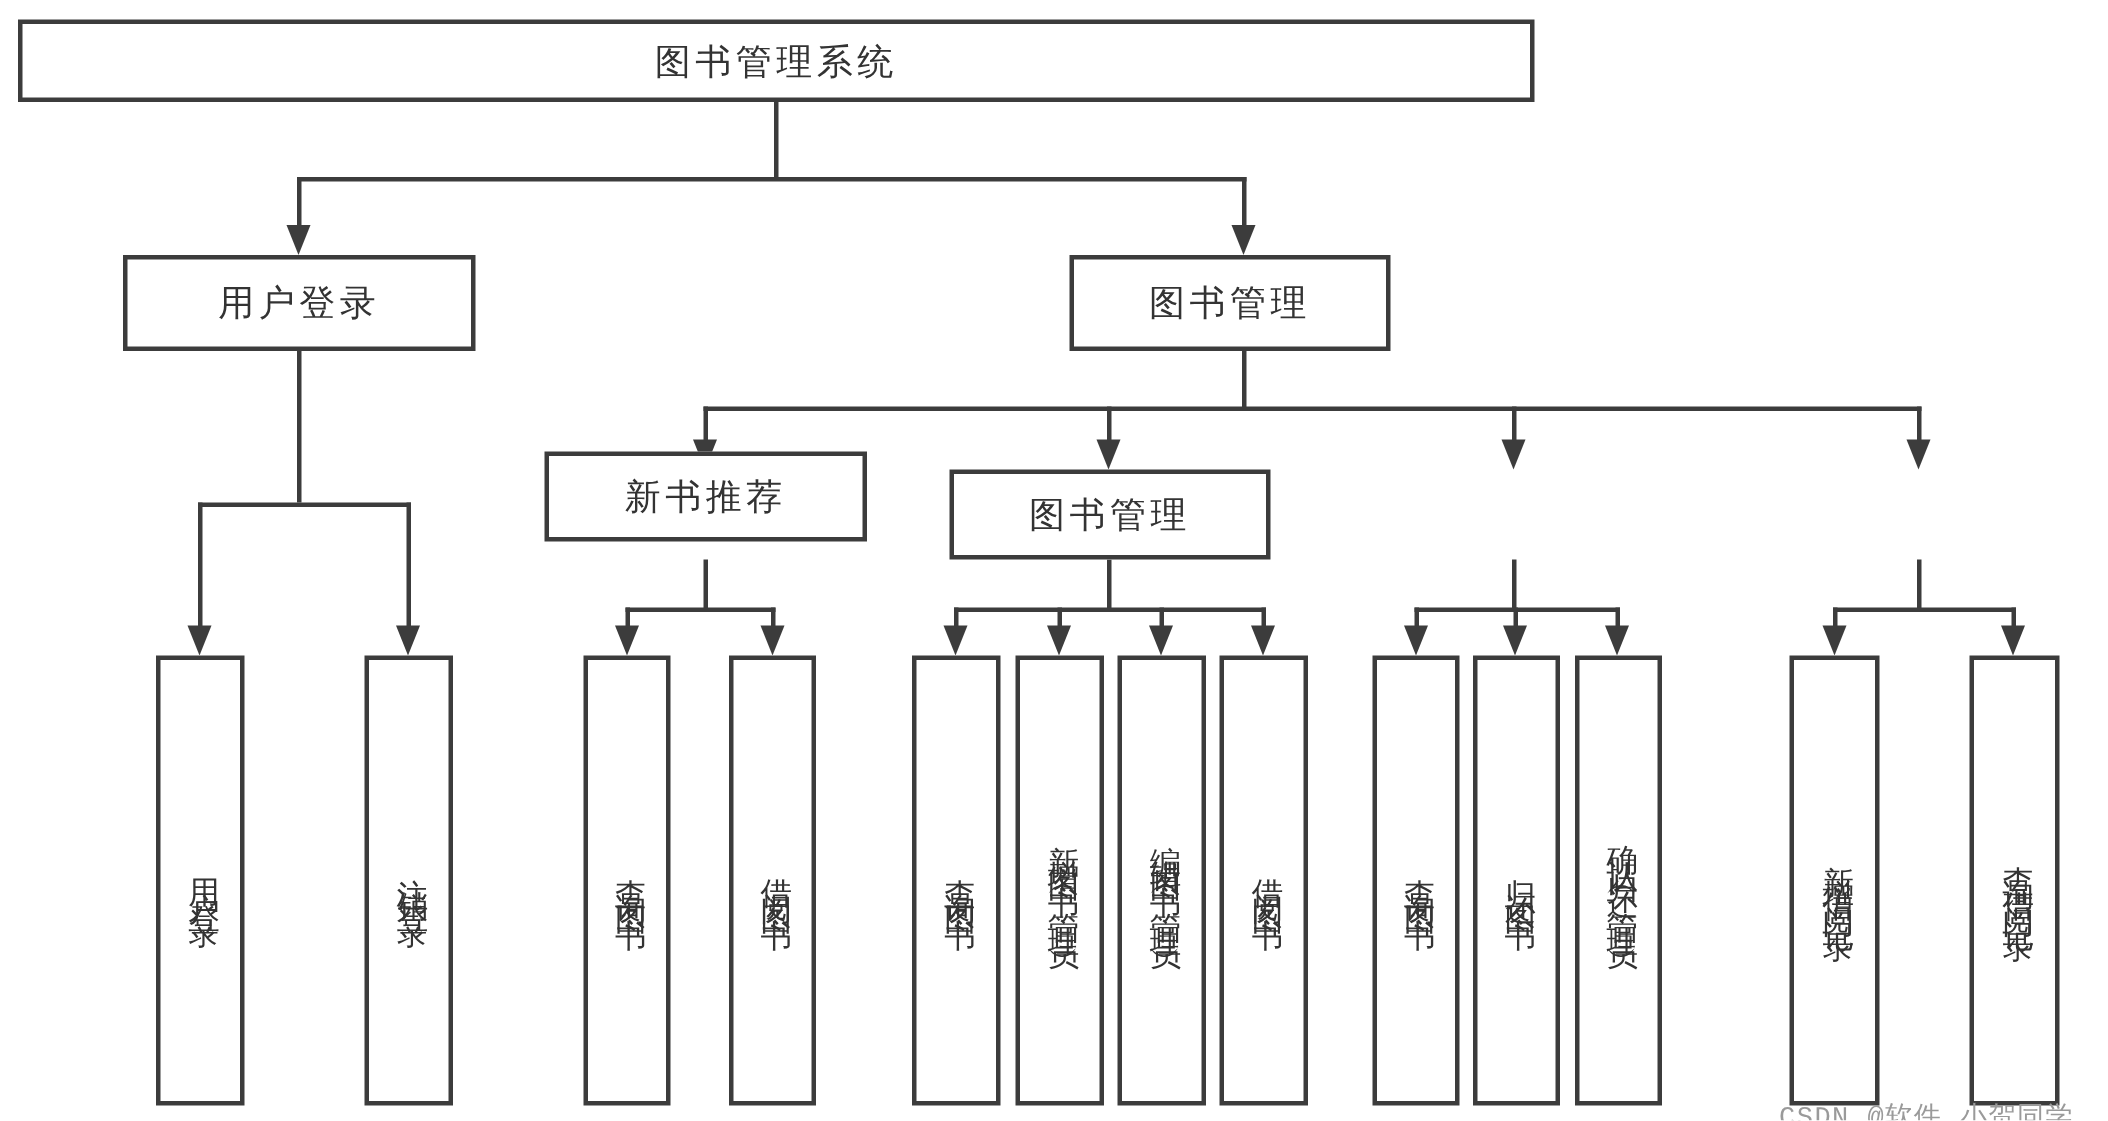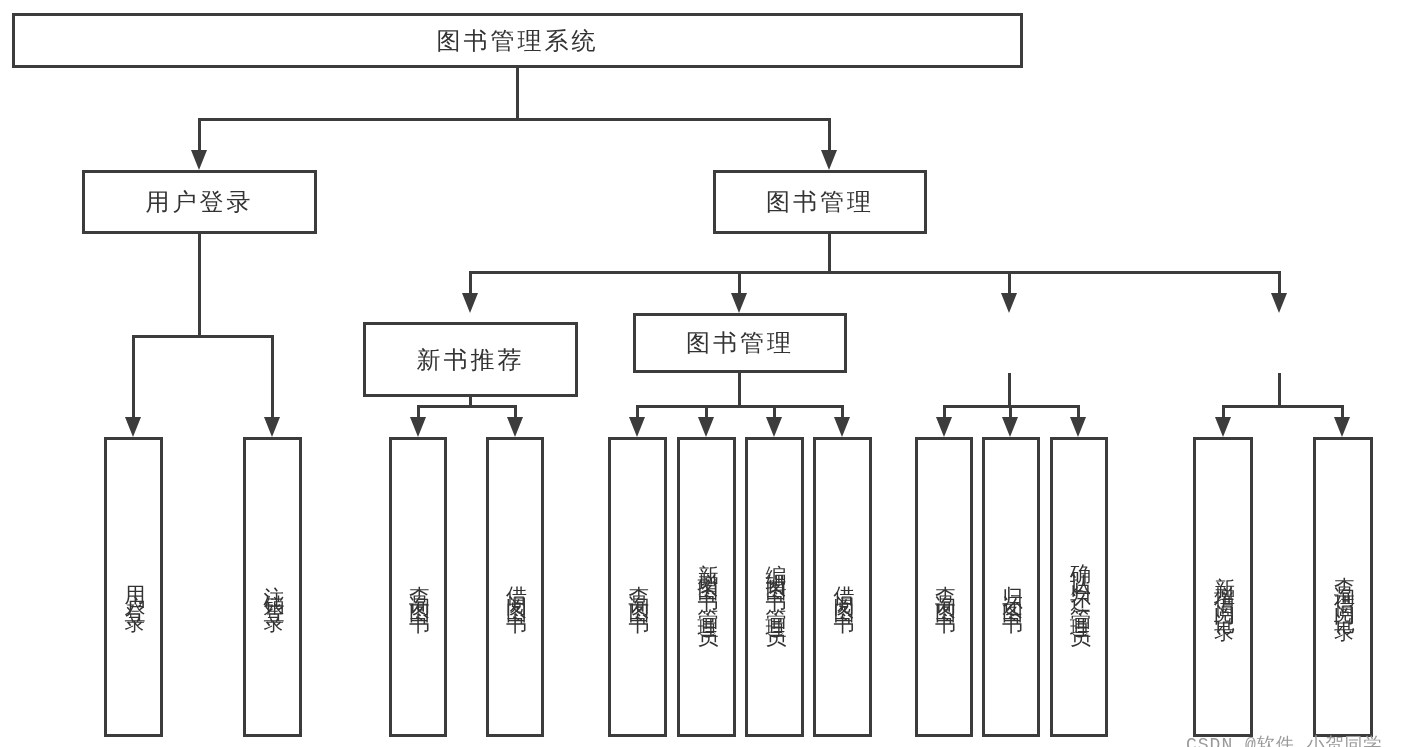--- a/index.html
+++ b/index.html
@@ -134,21 +134,21 @@
     <span class="hlabel">图书管理系统</span>
   </div>
 
   <div class="box" style="left:82px;top:170px;width:235px;height:64px">
     <span class="hlabel">用户登录</span>
   </div>
   <div class="box" style="left:713px;top:170px;width:214px;height:64px">
     <span class="hlabel">图书管理</span>
   </div>
 
-  <div class="box" style="left:363px;top:322px;width:215px;height:75px">
+  <div class="box" style="left:363px;top:301px;width:215px;height:60px">
     <span class="hlabel">新书推荐</span>
   </div>
   <div class="box" style="left:633px;top:313px;width:214px;height:60px">
     <span class="hlabel">图书管理</span>
   </div>
 
   <div class="box leaf" style="left:104px;top:437px;width:59px;height:300px">
     <span>用户登录</span>
   </div>
   <div class="box leaf" style="left:243px;top:437px;width:59px;height:300px">

